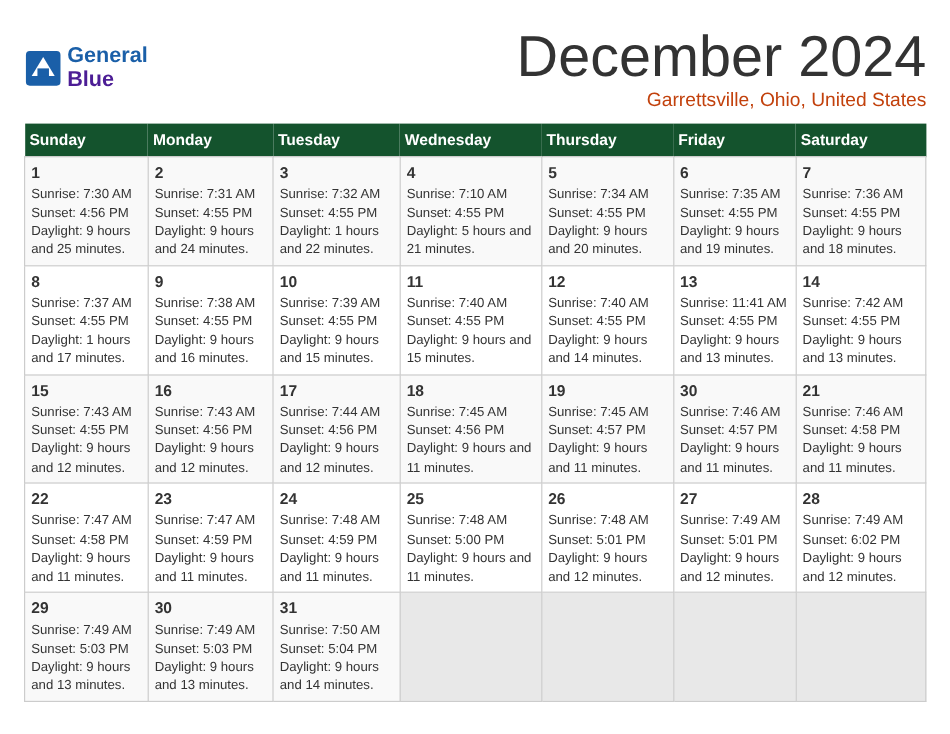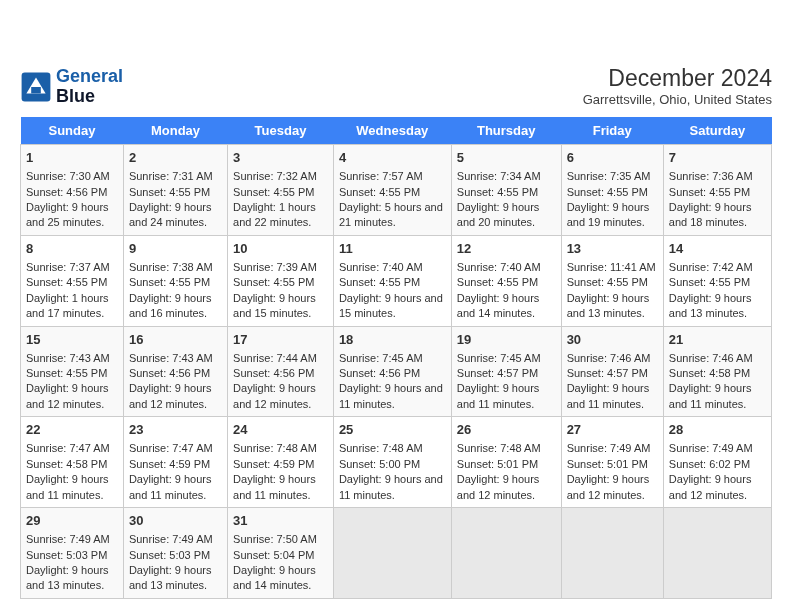--- a/index.html
+++ b/index.html
@@ -6,21 +6,21 @@
     body {
       font-family: Arial, sans-serif;
       background: #fff;
       width: 792px;
       min-height: 612px;
       padding: 20px;
     }
     .header-section {
       display: flex;
       justify-content: space-between;
-      align-items: flex-end;
+      align-items: center;
       margin-bottom: 10px;
     }
     .logo {
       display: flex;
       align-items: center;
       gap: 4px;
     }
     .logo-text {
       font-size: 18px;
       font-weight: bold;
@@ -31,39 +31,38 @@
       color: #1a5fa8;
     }
     .logo-icon {
       width: 32px;
       height: 32px;
     }
     .title-section {
       text-align: right;
     }
     .main-title {
-      font-size: 23px;
+      font-size: 48px;
       font-weight: normal;
       color: #333;
-      margin-top: 45px;
     }
     .subtitle {
-      font-size: 13px;
-      color: #404040;
+      font-size: 16px;
+      color: #c2410c;
     }
     table {
       width: 100%;
       border-collapse: collapse;
       font-size: 11px;
     }
     thead tr th {
-      background-color: #3b82f6;
+      background-color: #14532d;
       color: #fff;
       padding: 6px 4px;
-      text-align: center;
+      text-align: left;
       font-size: 13px;
       font-weight: bold;
     }
     tbody tr td {
       border: 1px solid #ccc;
       padding: 4px 5px;
       vertical-align: top;
       background: #fff;
       min-height: 70px;
       color: #333;
@@ -87,21 +86,21 @@
 
 <div class="header-section">
   <div class="logo">
     <svg class="logo-icon" viewBox="0 0 40 40">
       <rect x="2" y="2" width="36" height="36" rx="4" fill="#1a5fa8"></rect>
       <polygon points="20,8 32,28 8,28" fill="white"></polygon>
       <rect x="14" y="20" width="12" height="8" fill="#1a5fa8"></rect>
     </svg>
     <div class="logo-text">
       <div><span>General</span></div>
-      <div><span style="color:#0f172a">Blue</span></div>
+      <div><span style="color:#4c1d95">Blue</span></div>
     </div>
   </div>
   <div class="title-section">
     <div class="main-title">December 2024</div>
     <div class="subtitle">Garrettsville, Ohio, United States</div>
   </div>
 </div>
 
 <table>
   <thead>
@@ -113,21 +112,21 @@
       <th>Thursday</th>
       <th>Friday</th>
       <th>Saturday</th>
     </tr>
   </thead>
   <tbody id="calendar-body">
   <tr>
         <td><span class="day-num">1</span><span>Sunrise: 7:30 AM</span><br><span>Sunset: 4:56 PM</span><br><span>Daylight: 9 hours and 25 minutes.</span></td>
         <td><span class="day-num">2</span><span>Sunrise: 7:31 AM</span><br><span>Sunset: 4:55 PM</span><br><span>Daylight: 9 hours and 24 minutes.</span></td>
         <td><span class="day-num">3</span><span>Sunrise: 7:32 AM</span><br><span>Sunset: 4:55 PM</span><br><span>Daylight: 1 hours and 22 minutes.</span></td>
-        <td><span class="day-num">4</span><span>Sunrise: 7:57 AM</span><br><span>Sunset: 4:55 PM</span><br><span>Daylight: 5 hours and 21 minutes.</span></td>
+        <td><span class="day-num">4</span><span>Sunrise: 7:10 AM</span><br><span>Sunset: 4:55 PM</span><br><span>Daylight: 5 hours and 21 minutes.</span></td>
         <td><span class="day-num">5</span><span>Sunrise: 7:34 AM</span><br><span>Sunset: 4:55 PM</span><br><span>Daylight: 9 hours and 20 minutes.</span></td>
         <td><span class="day-num">6</span><span>Sunrise: 7:35 AM</span><br><span>Sunset: 4:55 PM</span><br><span>Daylight: 9 hours and 19 minutes.</span></td>
         <td><span class="day-num">7</span><span>Sunrise: 7:36 AM</span><br><span>Sunset: 4:55 PM</span><br><span>Daylight: 9 hours and 18 minutes.</span></td>
       </tr>
       <tr>
         <td><span class="day-num">8</span><span>Sunrise: 7:37 AM</span><br><span>Sunset: 4:55 PM</span><br><span>Daylight: 1 hours and 17 minutes.</span></td>
         <td><span class="day-num">9</span><span>Sunrise: 7:38 AM</span><br><span>Sunset: 4:55 PM</span><br><span>Daylight: 9 hours and 16 minutes.</span></td>
         <td><span class="day-num">10</span><span>Sunrise: 7:39 AM</span><br><span>Sunset: 4:55 PM</span><br><span>Daylight: 9 hours and 15 minutes.</span></td>
         <td><span class="day-num">11</span><span>Sunrise: 7:40 AM</span><br><span>Sunset: 4:55 PM</span><br><span>Daylight: 9 hours and 15 minutes.</span></td>
         <td><span class="day-num">12</span><span>Sunrise: 7:40 AM</span><br><span>Sunset: 4:55 PM</span><br><span>Daylight: 9 hours and 14 minutes.</span></td>

